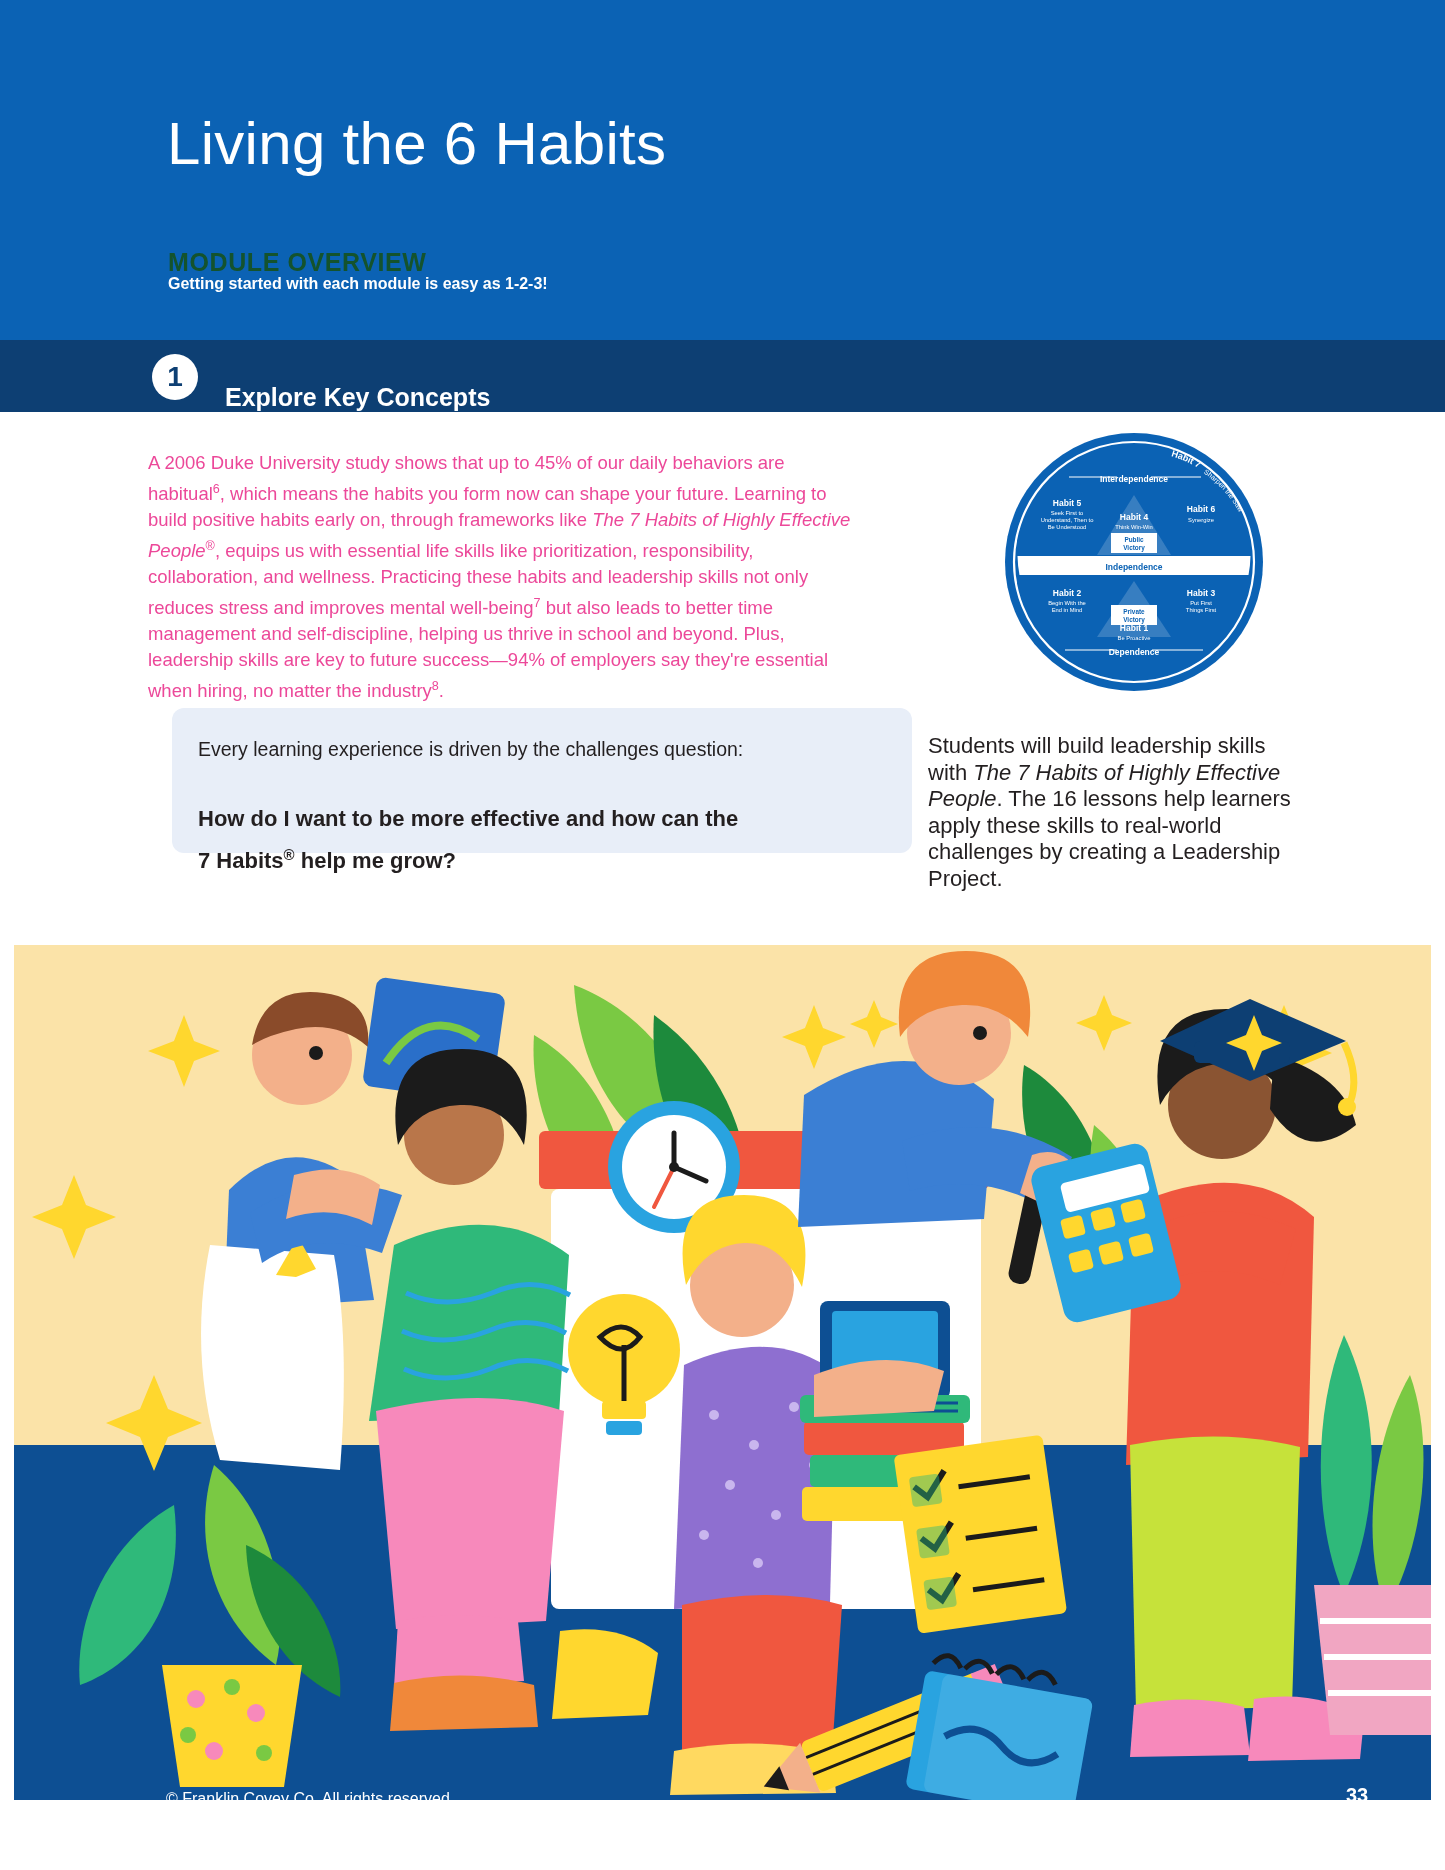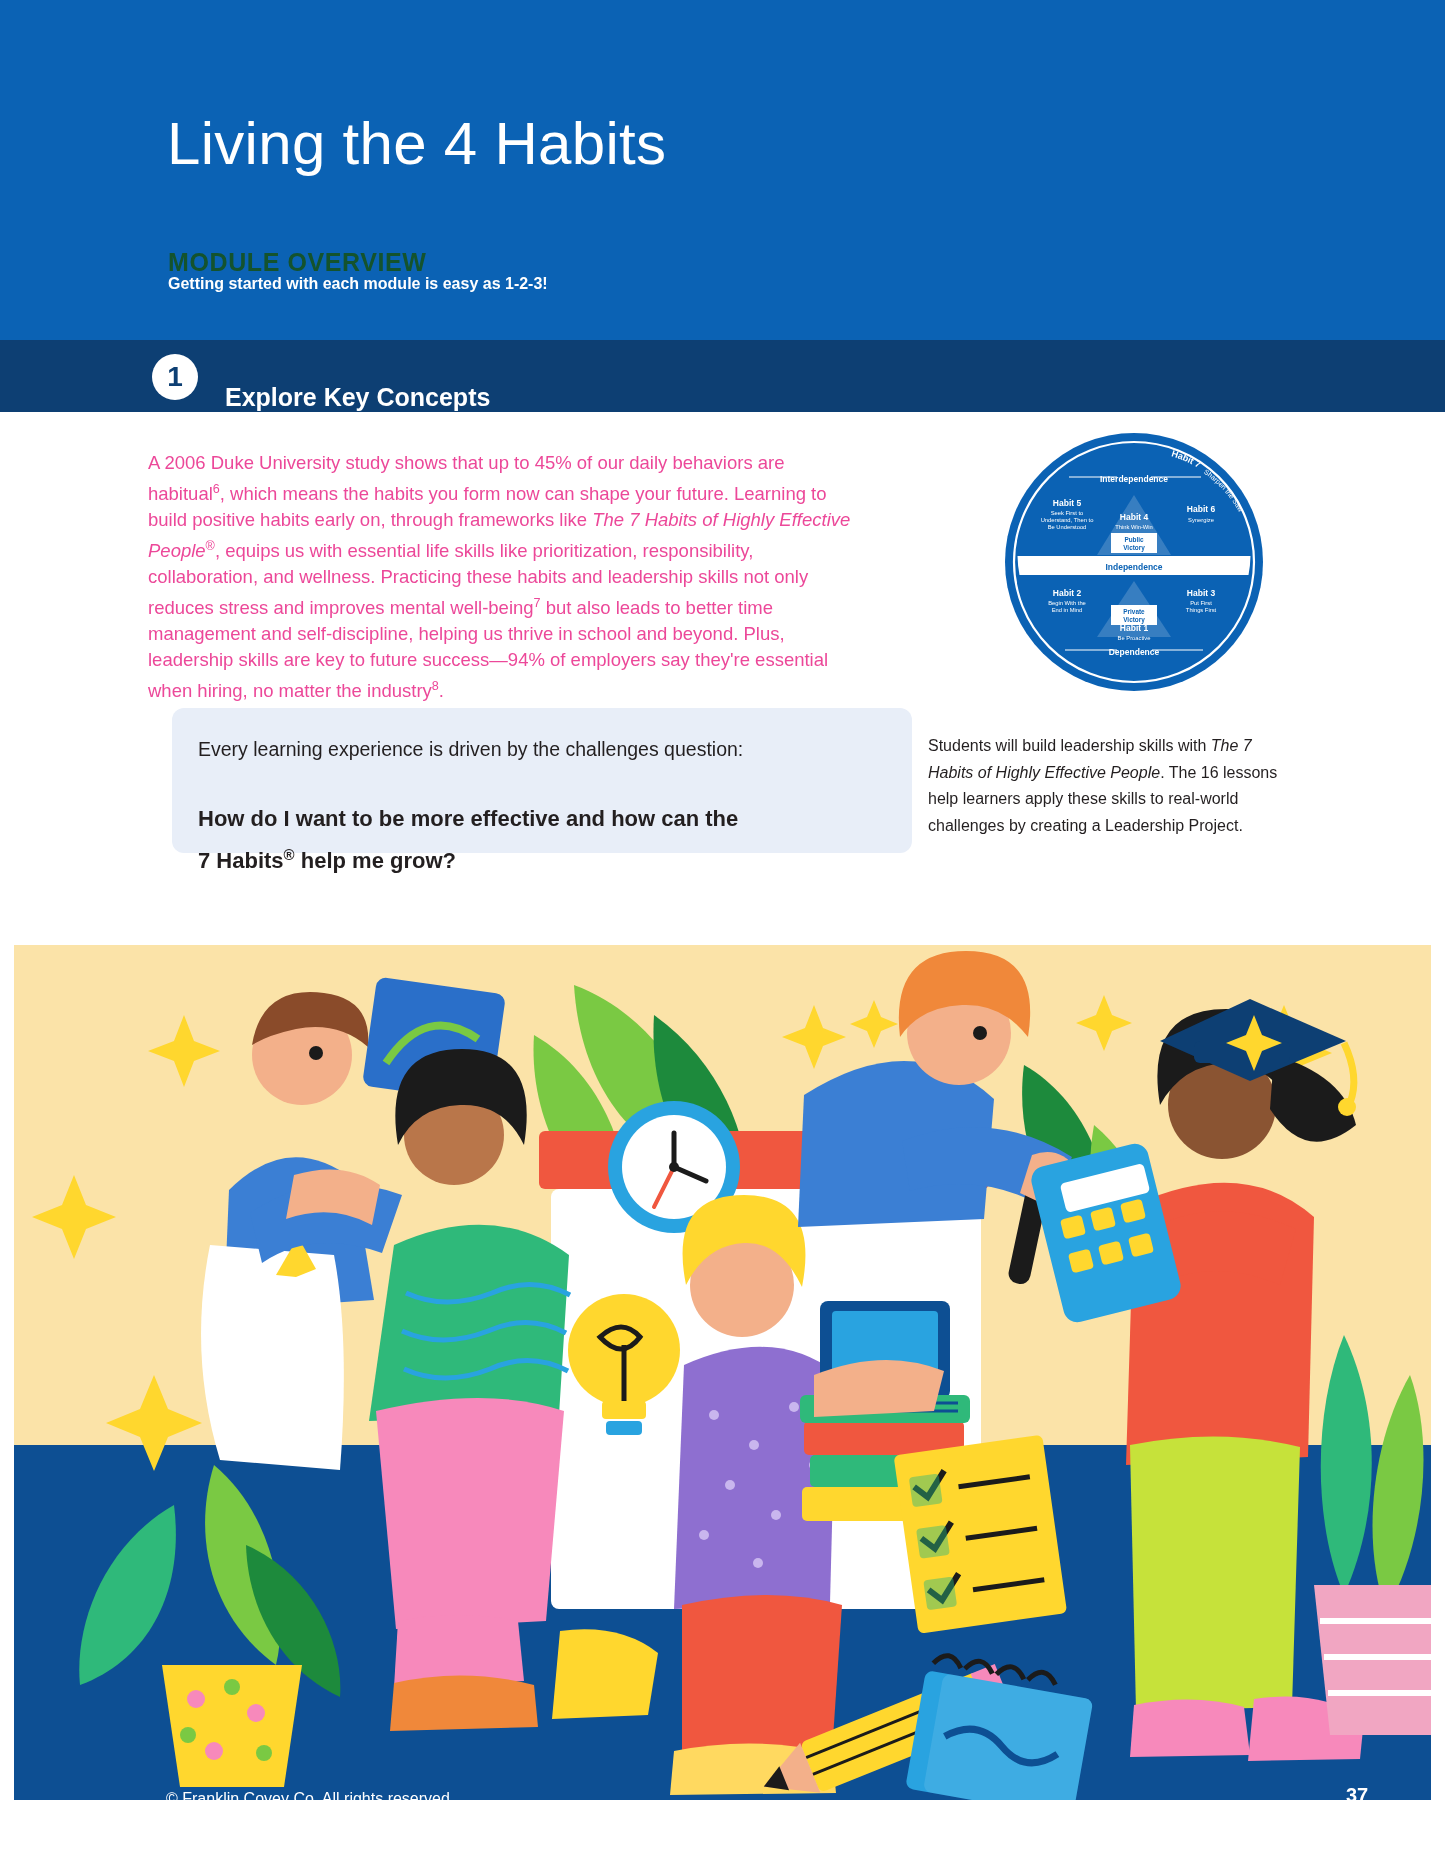--- a/index.html
+++ b/index.html
@@ -126,21 +126,21 @@
     color: #231f20;
     margin-top: 29px;
   }
 
   
   .right-col {
     position: absolute;
     left: 928px;
     top: 733px;
     width: 370px;
-    font-size: 16px;
+    font-size: 22px;
     line-height: 26.5px;
     color: #231f20;
   }
   .right-col i { font-style: italic; }
 
   
   .wheel {
     position: absolute;
     left: 1005px;
     top: 433px;
@@ -174,21 +174,21 @@
     top: 1784px;
     font-size: 20px;
     font-weight: 700;
     color: #ffffff;
   }
 </style>
 </head>
 <body>
 
 <div class="header"></div>
-<div class="page-title">Living the 4 Habits</div>
+<div class="page-title">Living the 6 Habits</div>
 <div class="module-overview">MODULE OVERVIEW</div>
 <div class="module-sub">Getting started with each module is easy as 1-2-3!</div>
 
 <div class="stepbar"></div>
 <div class="step-circle">1</div>
 <div class="step-label">Explore Key Concepts</div>
 
 <div class="body-col">A 2006 Duke University study shows that up to 45% of our daily behaviors are habitual<sup>6</sup>, which means the habits you form now can shape your future. Learning to build positive habits early on, through frameworks like <i>The 7 Habits of Highly Effective People</i><sup>®</sup>, equips us with essential life skills like prioritization, responsibility, collaboration, and wellness. Practicing these habits and leadership skills not only reduces stress and improves mental well-being<sup>7</sup> but also leads to better time management and self-discipline, helping us thrive in school and beyond. Plus, leadership skills are key to future success—94% of employers say they're essential when hiring, no matter the industry<sup>8</sup>.</div>
 
 <div class="question-card"></div>
@@ -473,13 +473,13 @@
 
       <g fill="#ffd72e">
         <path d="M140 430 l 14 34 34 14 -34 14 -14 34 -14 -34 -34 -14 34 -14z"></path>
         <path d="M1240 70 l 8 20 20 8 -20 8 -8 20 -8 -20 -20 -8 20 -8z"></path>
       </g>
     </g>
   </svg>
 </div>
 
 <div class="footer-copy">© Franklin Covey Co. All rights reserved</div>
-<div class="footer-page">37</div>
+<div class="footer-page">33</div>
 
 </body></html>

